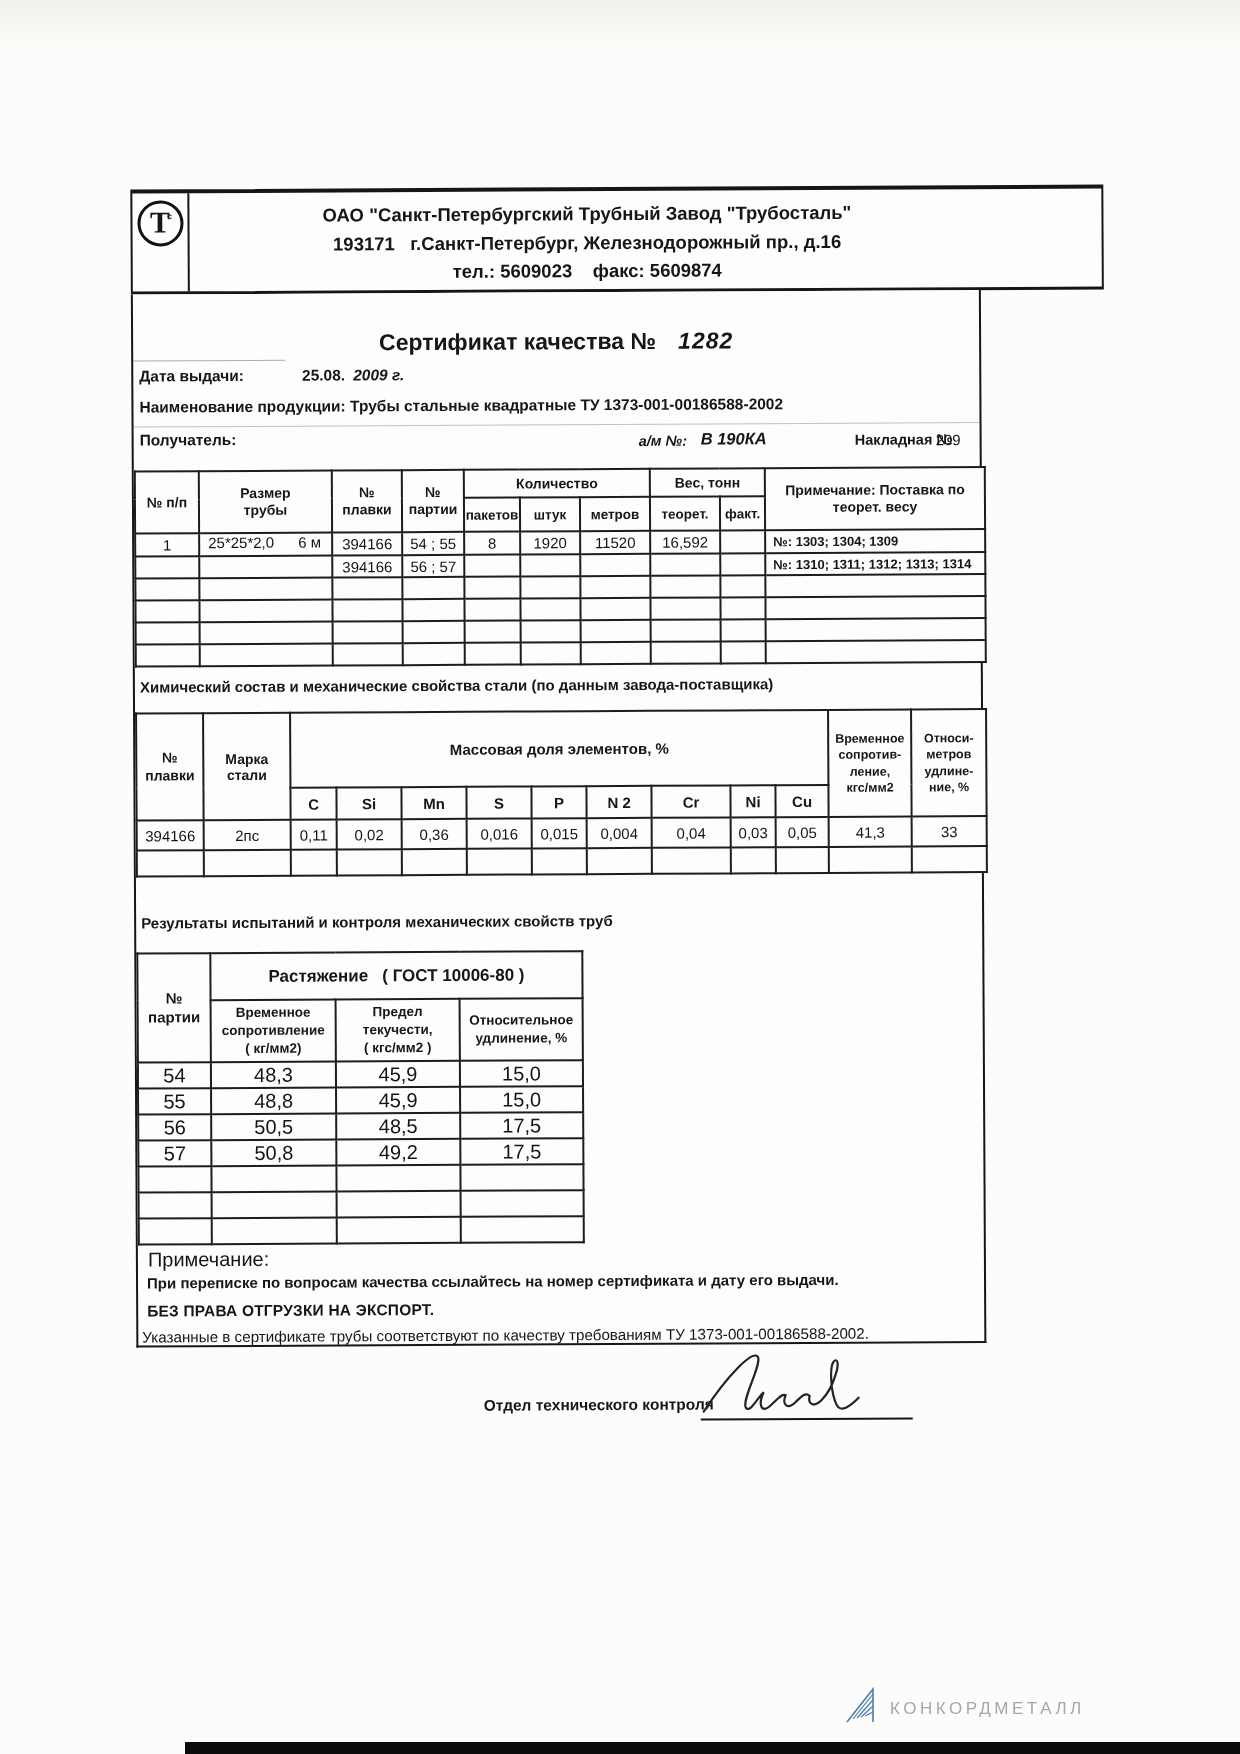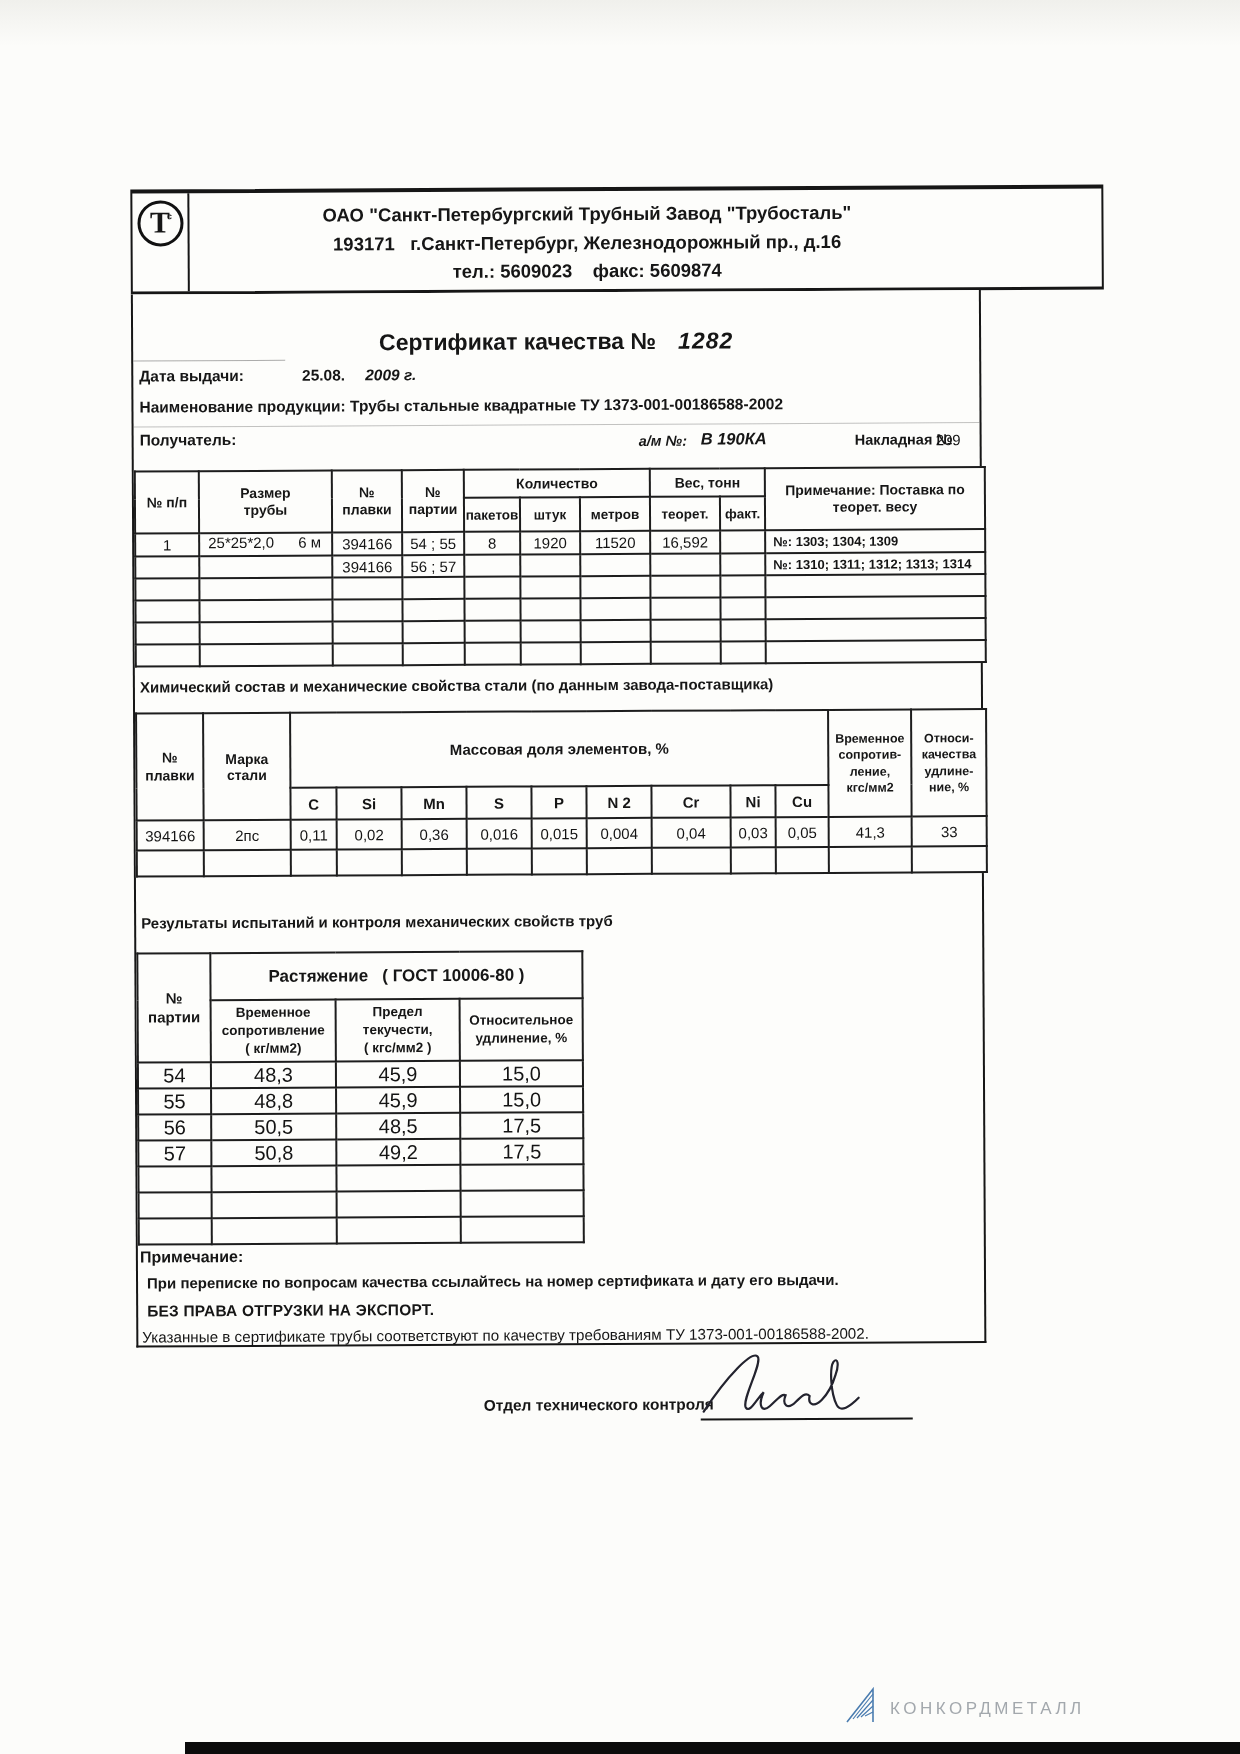--- a/index.html
+++ b/index.html
@@ -27,21 +27,21 @@
   .title-row { top:36px; left:0; width:100%; text-align:center; white-space:nowrap; }
   .title-label { font-size:23px; font-weight:700; }
   .title-num { font-size:23px; font-weight:700; font-style:italic; margin-left:22px; letter-spacing:1px; }
 
   .b15 { font-size:15.5px; font-weight:700; }
   .line-a { top:66px; left:0; width:152px; border-top:1.5px solid #6a6a6a; opacity:.55; }
   .line-b { top:132px; left:0; width:100%; border-top:1.5px solid #6a6a6a; opacity:.4; }
 
   .date-row { top:73px; left:6px; }
   .date-val { margin-left:58px; }
-  .date-year { font-style:italic; margin-left:20px; }
+  .date-year { font-style:italic; margin-left:8px; }
   .prod-row { top:104px; left:6px; }
   .recv-row { top:137px; left:6px; }
   .veh-label { top:141px; left:505px; font-size:14.5px; font-weight:700; font-style:italic; }
   .veh-val { top:138px; left:567px; font-size:16.5px; font-weight:700; font-style:italic; }
   .wb-label { top:141px; left:697px; font-size:14.5px; font-weight:700;padding-left:24px; }
   .wb-val { top:141px; left:802px; font-size:15px; }
 
   table { border-collapse:collapse; table-layout:fixed; background:#fdfdfb; }
   th, td { border:2px solid #1d1d1d; padding:0; overflow:hidden; vertical-align:middle; }
   th { font-weight:700; font-size:14px; text-align:center; }
@@ -56,21 +56,21 @@
   .chem-title { top:384px; left:5px; }
   .t2 { top:418px; left:0; width:850px; }
   .t2 .mech-small { font-size:12.5px; line-height:1.3; }
   .t2 .el th { font-size:15px; }
   .mech-title { top:620px; left:5px; }
   .t3 { top:658px; left:0; width:445px; }
   .t3 .grp { font-size:17px; }
   .t3 .sub th { font-size:13.5px; line-height:1.35; }
   .t3 td { font-size:20px; }
 
-  .notes-label { top:954px; left:2px; font-size:16px; font-weight:700; }
+  .notes-label { top:954px; left:10px; font-size:20px; font-weight:400; }
   .note1 { top:980px; left:9px; font-size:15px; font-weight:700; }
   .note2 { top:1008px; left:9px; font-size:15.5px; font-weight:700; letter-spacing:.2px; }
   .note3 { top:1034px; left:4px; font-size:15.2px; font-weight:400; }
 
   .sig-label { position:absolute; left:480px; top:1396px; font-size:15.5px; font-weight:700; }
   .sig-line { position:absolute; left:697px; top:1419px; width:212px; height:2px; background:#161616; }
   .sig-svg { position:absolute; left:690px; top:1348px; }
 
   .watermark { position:absolute; left:843px; top:1686px; display:flex; align-items:center; gap:11px; }
   .wm-text { font-size:17px; letter-spacing:3.5px; color:#a3a8ad; font-weight:400; padding-top:6px; }
@@ -256,21 +256,21 @@
             <tr style="height:75px">
           <th rowspan="2" class="pre">№
 плавки</th>
           <th rowspan="2">Марка стали</th>
           <th colspan="9" style="font-size:15px">Массовая доля элементов, %</th>
           <th rowspan="2" class="pre mech-small">Временное
 сопротив-
 ление,
 кгс/мм2</th>
           <th rowspan="2" class="pre mech-small">Относи-
-качества
+метров
 удлине-
 ние, %</th>
         </tr>
         <tr class="el" style="height:32px">
           <th>C</th>
           <th>Si</th>
           <th>Mn</th>
           <th>S</th>
           <th>P</th>
           <th>N 2</th>

